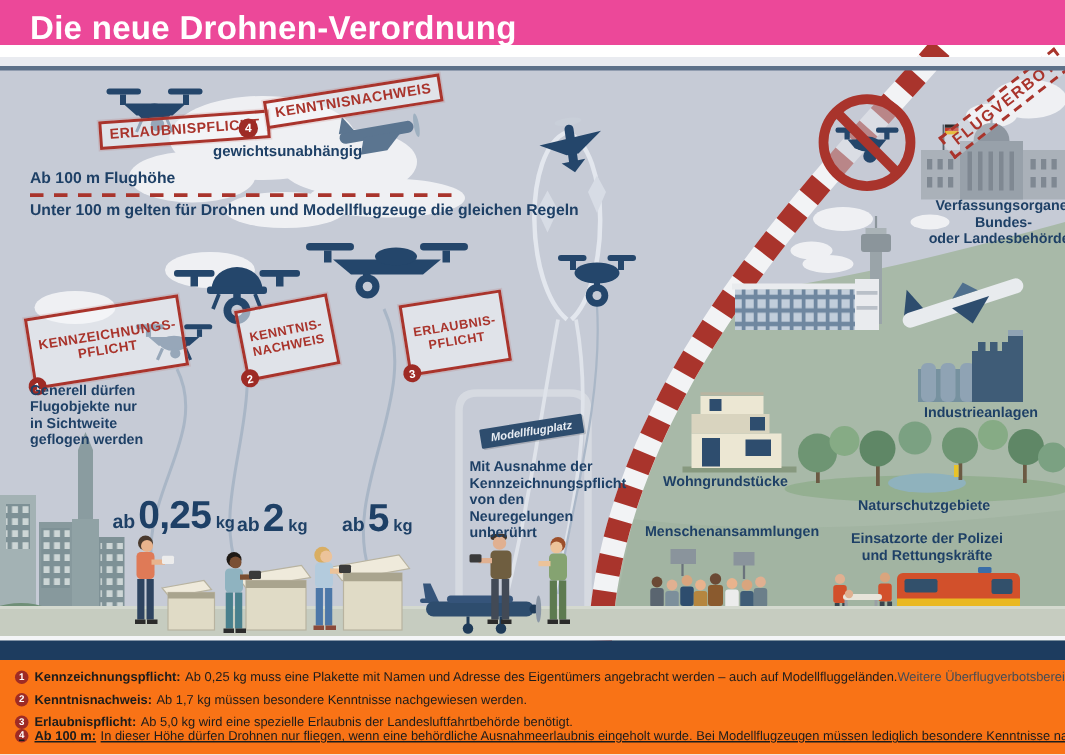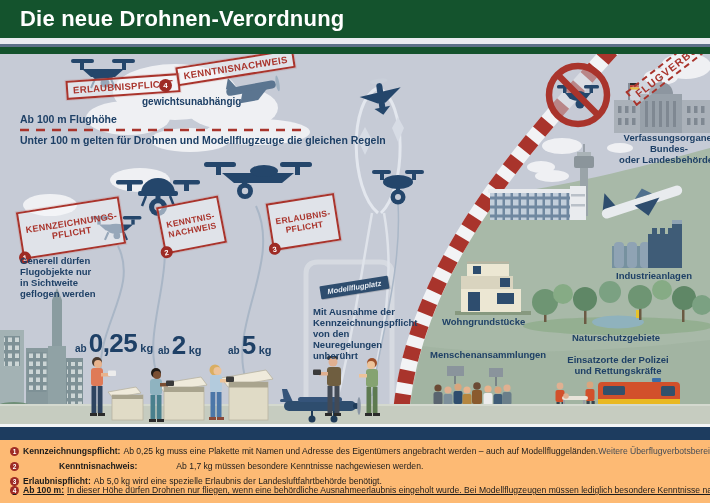--- a/index.html
+++ b/index.html
@@ -2,45 +2,45 @@
 <html><head>
 <meta charset="utf-8">
 <style>
   html,body{margin:0;padding:0;background:#ffffff;}
   #poster{position:relative;width:710px;height:503px;overflow:hidden;
           font-family:"Liberation Sans",sans-serif;background:#ffffff;}
   #scene{position:absolute;left:0;top:0;z-index:1;}
   .lbl{position:absolute;z-index:3;color:#1e4066;font-weight:bold;line-height:1.15;}
   .pre{white-space:pre-line;}
   
-  .hdr{position:absolute;left:0;top:0;width:710px;height:54px;background:#14532d;z-index:5;}
+  .hdr{position:absolute;left:0;top:0;width:710px;height:30px;background:#ec4899;z-index:5;}
   .hdr-title{position:absolute;left:20px;top:6px;color:#ffffff;font-size:22px;font-weight:bold;letter-spacing:.2px;}
   .band-light{position:absolute;left:0;top:38px;width:710px;height:6px;background:#e9ebf0;z-index:5;}
   .band-slate{position:absolute;left:0;top:44px;width:710px;height:3px;background:#5d7189;z-index:5;}
   .white-line{position:absolute;left:0;top:424px;width:710px;height:3px;background:#f4f5f7;z-index:4;}
   .navy-bar{position:absolute;left:0;top:427px;width:710px;height:13px;background:#1d3c5f;z-index:4;}
-  .footer{position:absolute;left:0;top:440px;width:710px;height:63px;background:#fdba74;z-index:5;
+  .footer{position:absolute;left:0;top:440px;width:710px;height:63px;background:#f97316;z-index:5;
           font-size:8.6px;color:#1c1c1c;}
   .fn-row{position:absolute;left:10px;right:8px;display:flex;align-items:flex-start;white-space:nowrap;}
   .fn-badge{display:inline-flex;width:9px;height:9px;border-radius:50%;background:#9e2b25;color:#fff;
             font-size:6.5px;font-weight:bold;align-items:center;justify-content:center;
             margin-right:4px;margin-top:1px;flex-shrink:0;}
   .fn-lead{font-weight:bold;margin-right:3px;}
   .fn-more{margin-left:auto;color:#444c56;}
   
   .stamp{position:absolute;z-index:3;border:2px solid #a9342c;color:#a9342c;font-weight:bold;
          background:rgba(246,248,250,0.55);text-align:center;padding:2px 5px;letter-spacing:.3px;
          box-shadow:0 0 0 1px rgba(169,52,44,.12);}
   .stamp .badge{position:absolute;left:-6px;bottom:-6px;width:12px;height:12px;border-radius:50%;
          background:#9e2b25;color:#fff;font-size:7.5px;display:flex;align-items:center;justify-content:center;}
   .ref-circle{position:absolute;z-index:3;width:13px;height:13px;border-radius:50%;background:#9e2b25;
          color:#fff;font-size:8px;font-weight:bold;display:flex;align-items:center;justify-content:center;}
   
   .wt{position:absolute;z-index:3;display:flex;align-items:baseline;color:#1e4066;font-weight:bold;}
-  .wt .ab{font-size:10px;margin-right:2px;margin-top:12px;}
+  .wt .ab{font-size:13px;margin-right:2px;margin-top:12px;}
   .wt .val{font-size:26px;letter-spacing:-0.5px;}
   .wt .kg{font-size:11px;margin-left:3px;}
   .model-sign{position:absolute;z-index:3;background:#2e4d6e;color:#e8edf3;font-style:italic;
          font-weight:bold;font-size:7.5px;padding:2px 7px;border-radius:1px;box-shadow:1px 1px 0 rgba(0,0,0,.15);}
   .flugverbot{position:absolute;z-index:3;color:#a9342c;font-weight:bold;font-size:10.5px;letter-spacing:1.2px;
          border:2px dashed #a9342c;padding:1px 5px;background:rgba(246,248,250,0.25);
          transform:rotate(-38deg);transform-origin:left center;}
   .src{position:absolute;z-index:3;font-size:7.5px;color:#44505c;font-weight:normal;margin-top:44px;}
 </style>
 </head>
@@ -521,21 +521,21 @@
   <div class="white-line"></div>
   <div class="navy-bar"></div>
   <div class="footer">
     <div class="fn-row" style="top:6px;">
       <span class="fn-badge">1</span>
       <span class="fn-lead">Kennzeichnungspflicht:</span>
       <span>Ab 0,25 kg muss eine Plakette mit Namen und Adresse des Eigentümers angebracht werden – auch auf Modellfluggeländen.</span>
       <span class="fn-more">Weitere Überflugverbotsbereiche siehe:</span>
 
     </div>
-    <div class="fn-row" style="top:21px;gap:36px;">
+    <div class="fn-row" style="top:21px;">
       <span class="fn-badge">2</span>
       <span class="fn-lead">Kenntnisnachweis:</span>
       <span>Ab 1,7 kg müssen besondere Kenntnisse nachgewiesen werden.</span>
     </div>
     <div class="fn-row" style="top:36px;">
       <span class="fn-badge">3</span>
       <span class="fn-lead">Erlaubnispflicht:</span>
       <span>Ab 5,0 kg wird eine spezielle Erlaubnis der Landesluftfahrtbehörde benötigt.</span>
     </div>
     <div class="fn-row" style="top:45px;text-decoration:underline;">

